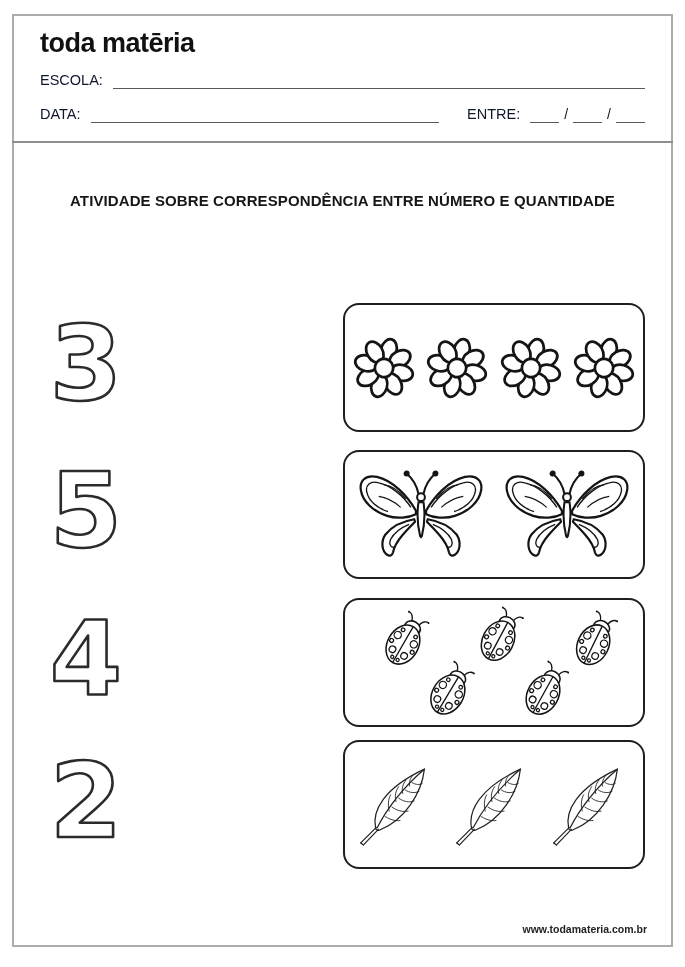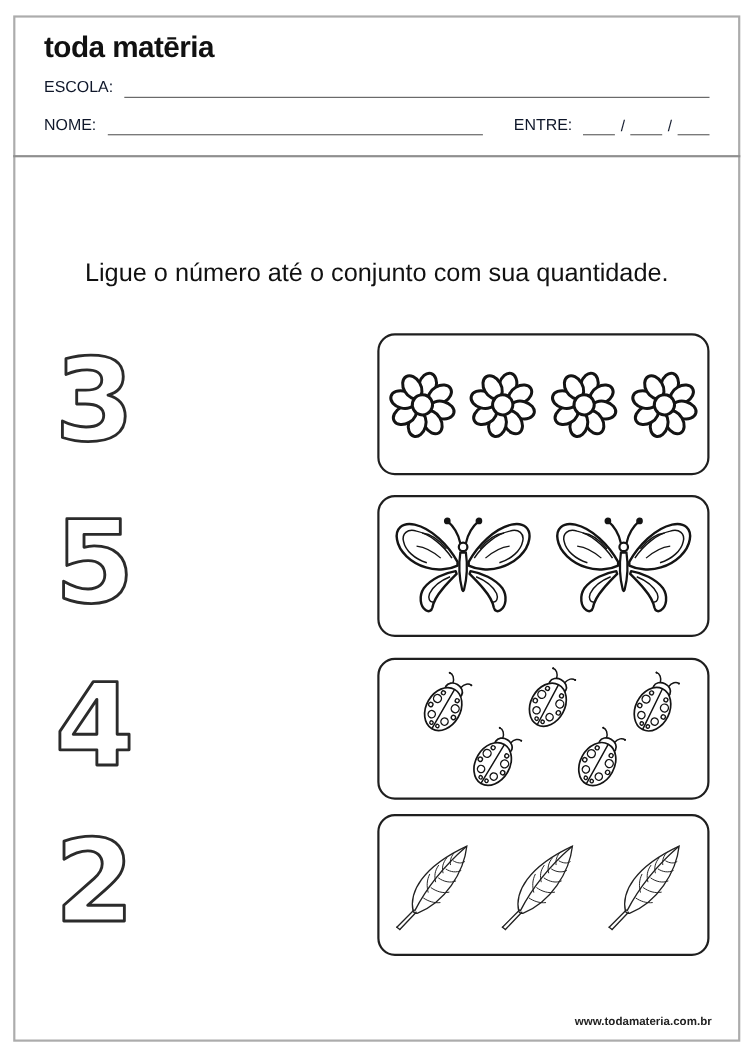--- a/index.html
+++ b/index.html
@@ -132,33 +132,33 @@
   <div class="page">
 
     <div class="logo">toda matēria</div>
 
     <div class="frow frow-escola">
       <span class="flabel">ESCOLA:</span>
       <span class="fill-line"></span>
     </div>
 
     <div class="frow frow-nome">
-      <span class="flabel">NOME:</span>
+      <span class="flabel">DATA:</span>
       <span class="fill-line name-line"></span>
       <span class="flabel">ENTRE:</span>
       <span class="short-line"></span>
       <span class="slash">/</span>
       <span class="short-line"></span>
       <span class="slash">/</span>
       <span class="short-line"></span>
     </div>
 
     <div class="divider"></div>
 
-    <div class="instruction">Ligue o número até o conjunto com sua quantidade.</div>
+    <div class="title">ATIVIDADE SOBRE CORRESPONDÊNCIA ENTRE NÚMERO E QUANTIDADE</div>
 
     <div id="rows">
         <div class="row row-0">
           <svg class="num" viewBox="0 0 100 100">
             <text x="50" y="91" text-anchor="middle" font-size="104" font-weight="bold" fill="#fff" stroke="#2b2b2b" stroke-width="2.6" stroke-linejoin="round">3</text>
           </svg>
           <div class="box ">
             <svg class="icon icon-flower">
               <use href="#sym-flower"></use>
             </svg>

